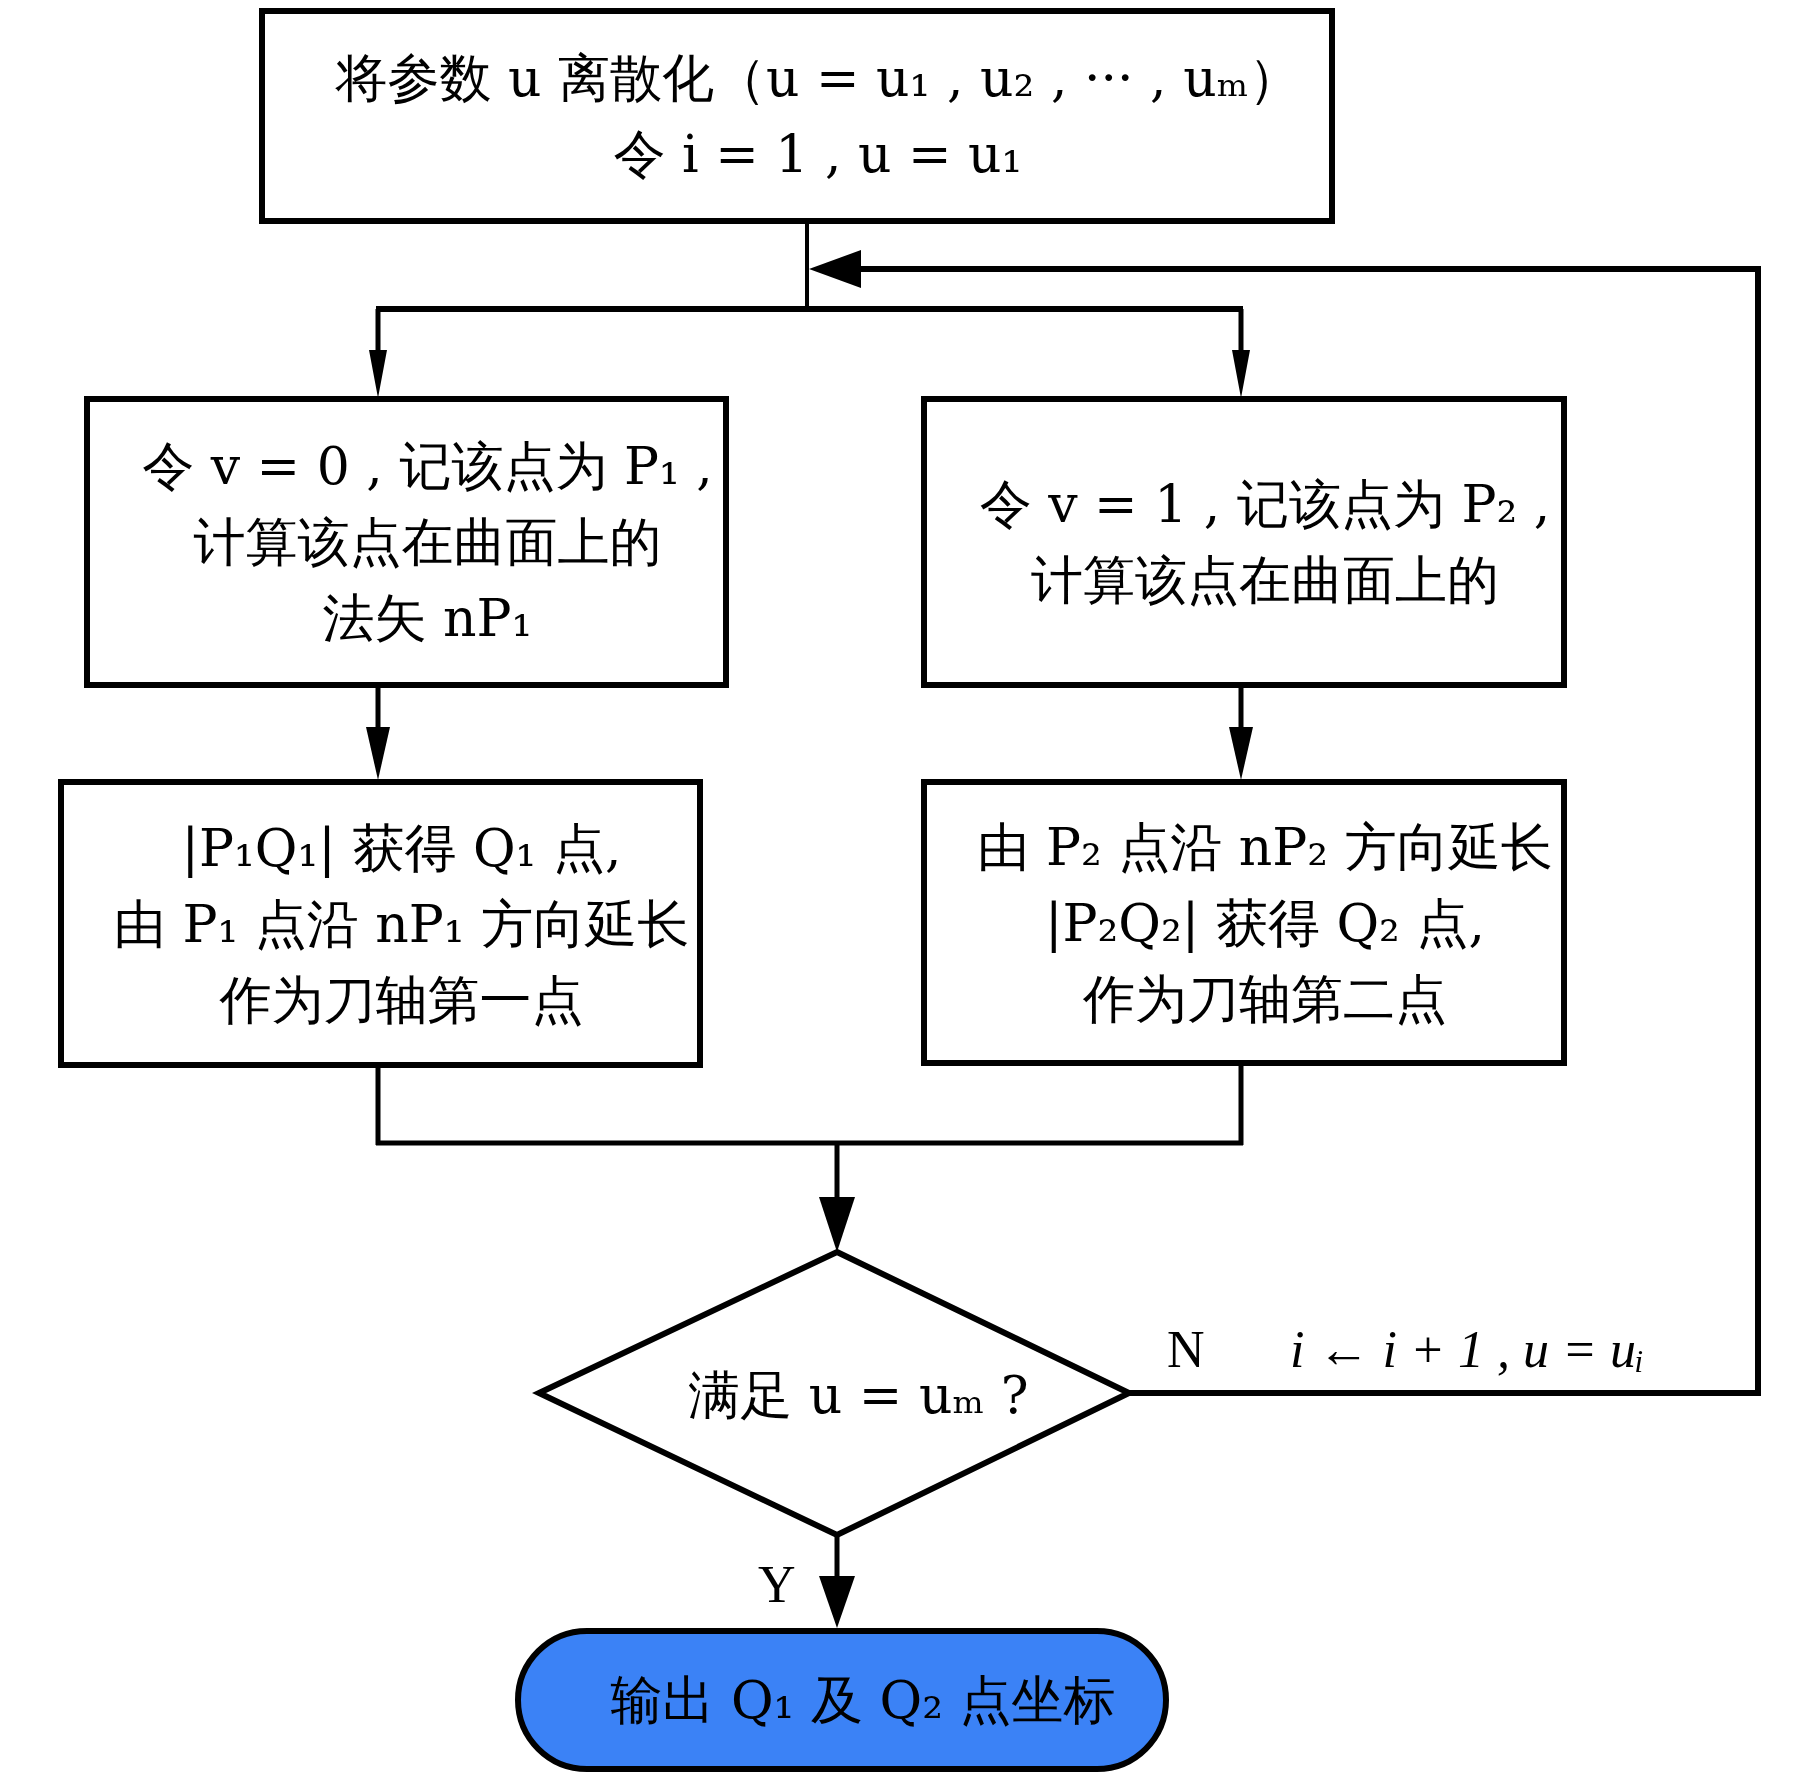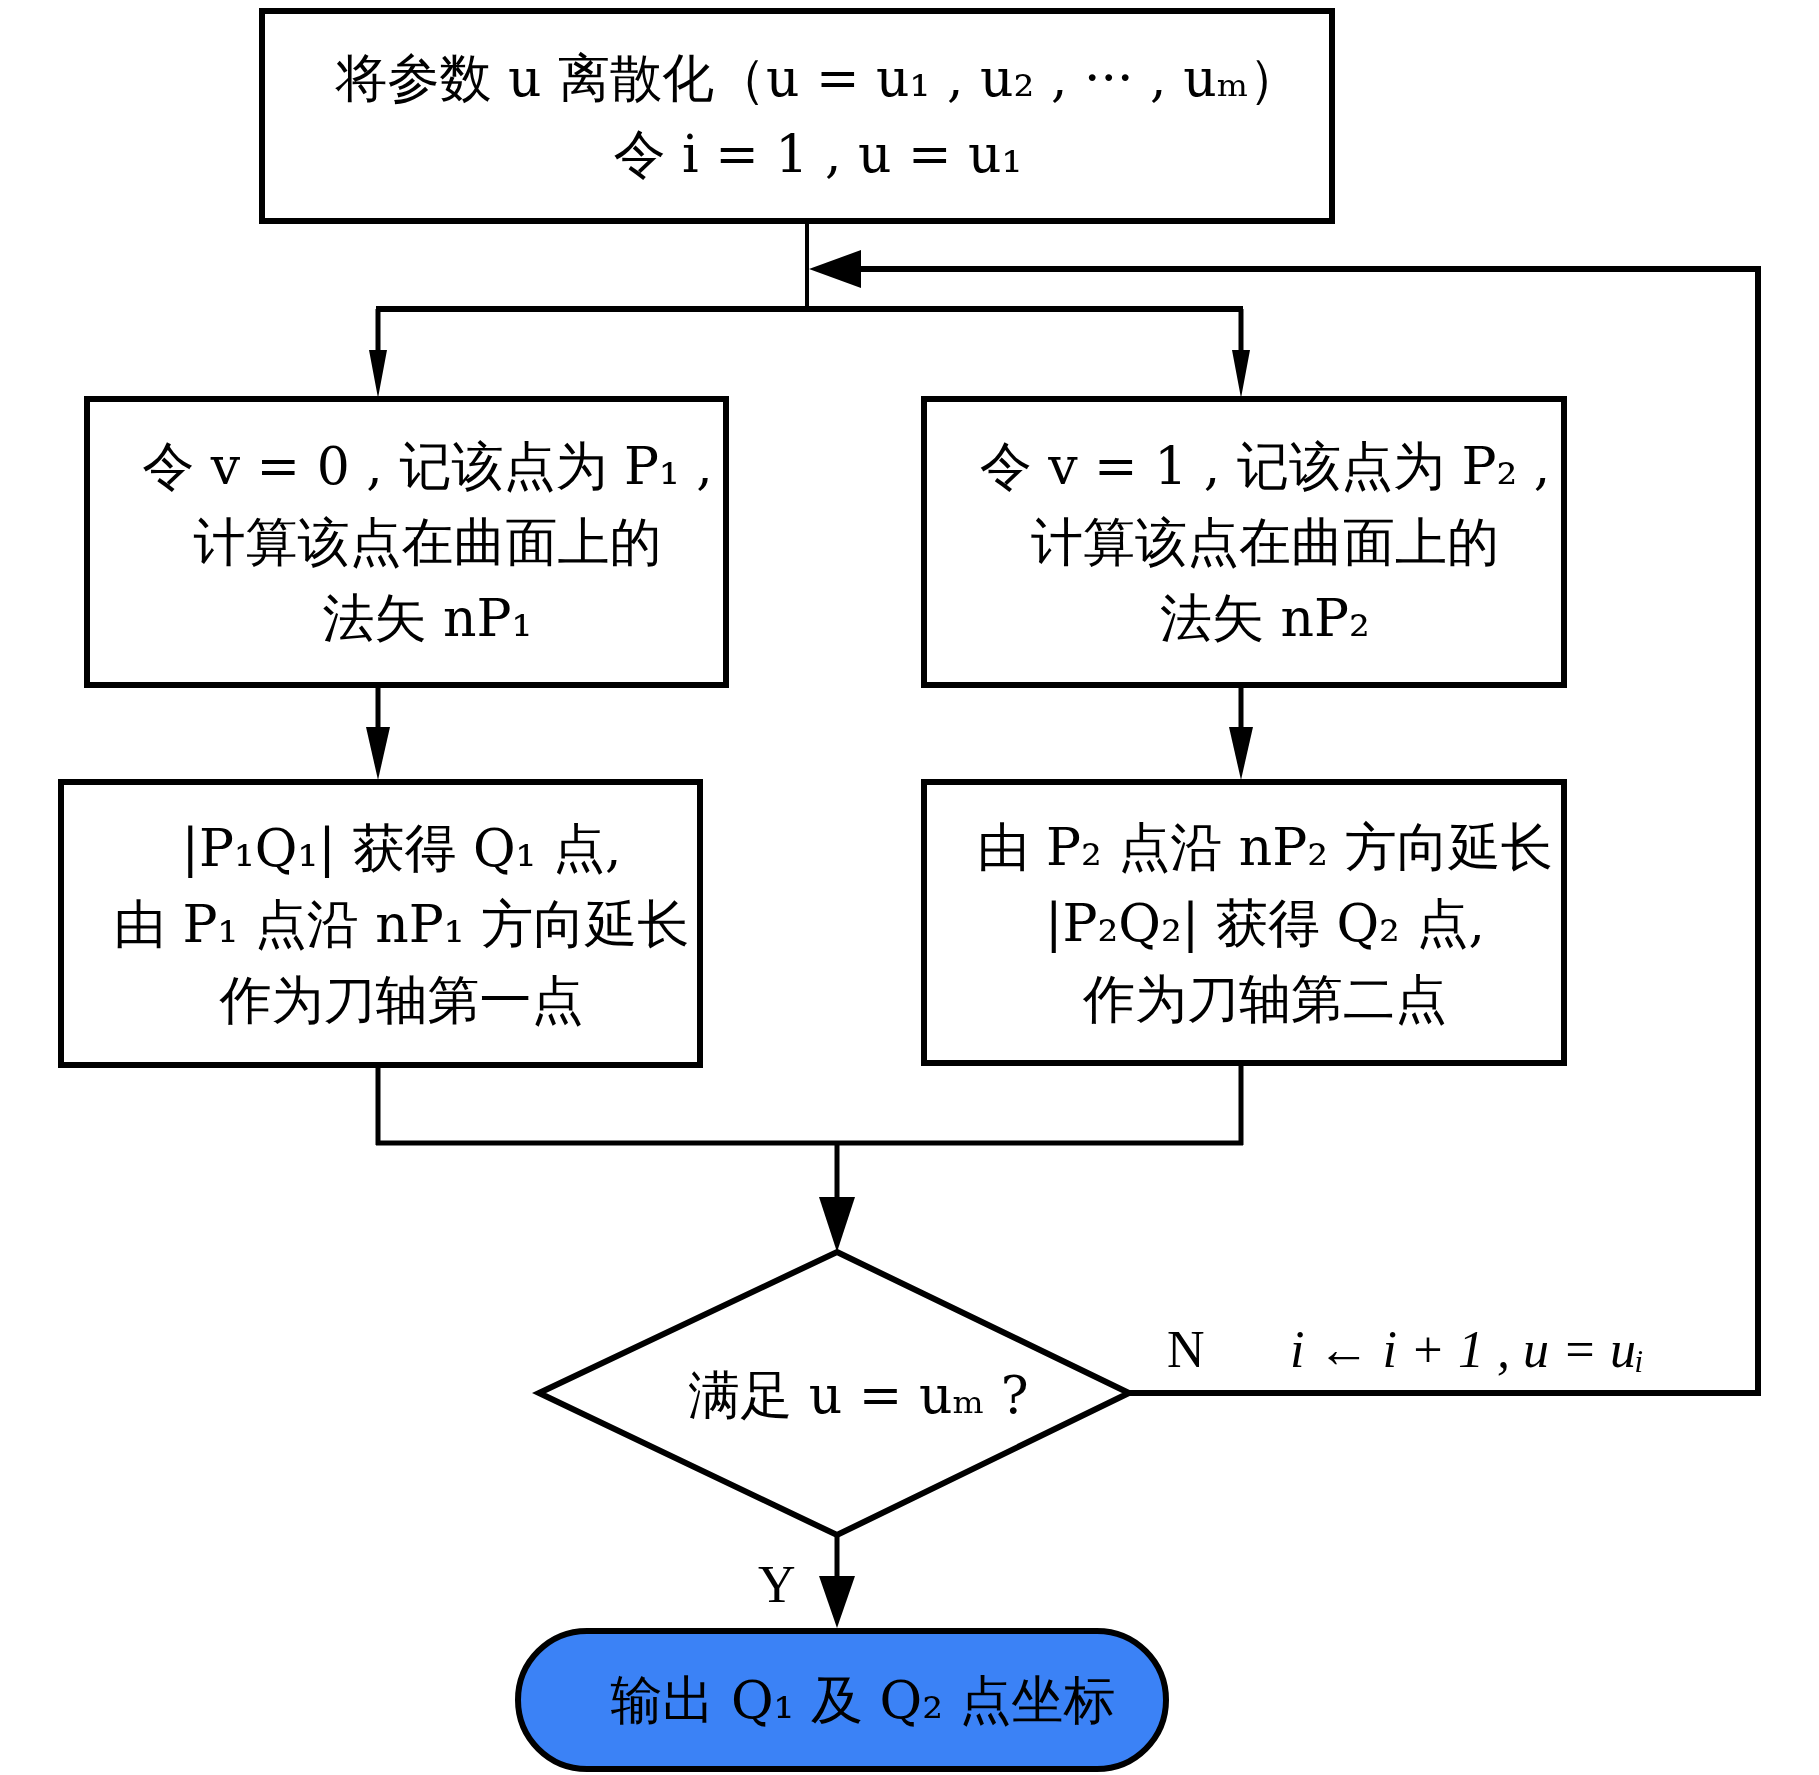--- a/index.html
+++ b/index.html
@@ -61,21 +61,20 @@
 
 <div class="node rect" style="left:58px; top:396px; width:645px; height:292px;margin-left:26px;">
   <div class="line">令 v = 0 , 记该点为 P₁ ,</div>
   <div class="line">计算该点在曲面上的</div>
   <div class="line">法矢 nP₁</div>
 </div>
 
 <div class="node rect" style="left:921px; top:396px; width:646px; height:292px;">
   <div class="line">令 v = 1 , 记该点为 P₂ ,</div>
   <div class="line">计算该点在曲面上的</div>
-  <div class="line">法矢 nP₂</div>
 </div>
 
 <div class="node rect" style="left:58px; top:779px; width:645px; height:289px;">
   <div class="line">|P₁Q₁| 获得 Q₁ 点,</div>
   <div class="line">由 P₁ 点沿 nP₁ 方向延长</div>
   <div class="line">作为刀轴第一点</div>
 </div>
 
 <div class="node rect" style="left:921px; top:779px; width:646px; height:287px;">
   <div class="line">由 P₂ 点沿 nP₂ 方向延长</div>

